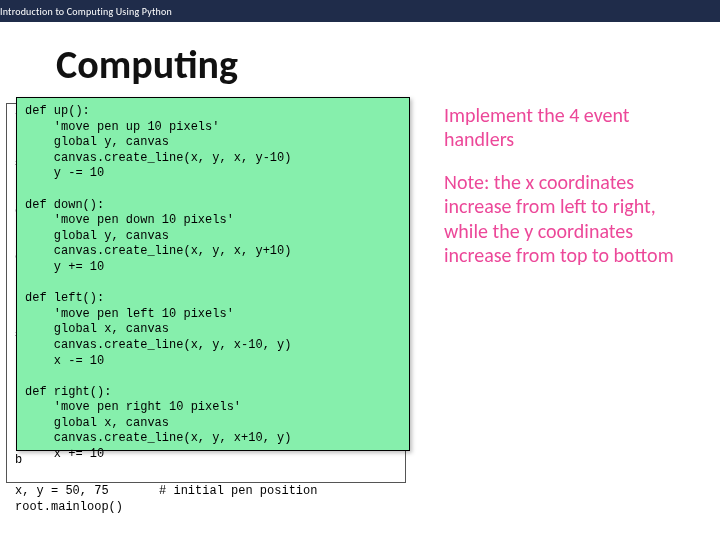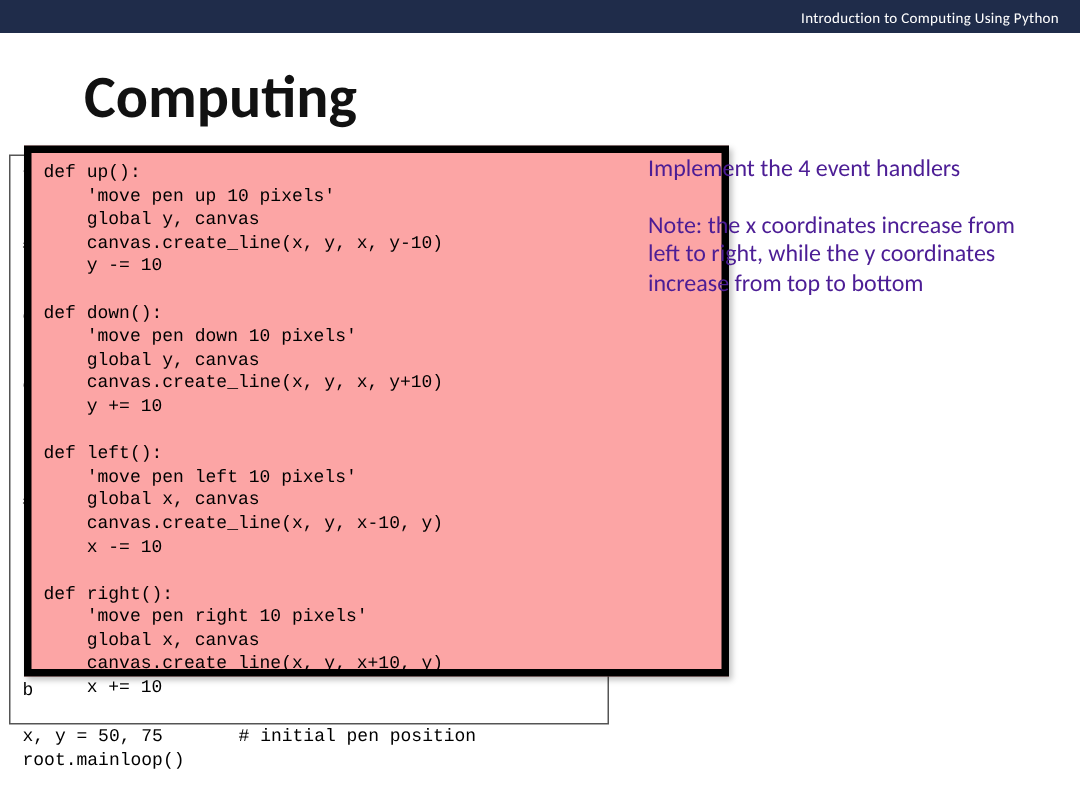--- a/index.html
+++ b/index.html
@@ -1,24 +1,24 @@
 <!DOCTYPE html>
 <html><head>
 <meta charset="utf-8">
 <style>
   * { margin: 0; padding: 0; box-sizing: border-box; }
   html, body { width: 720px; height: 540px; overflow: hidden; font-family: Calibri, Arial, sans-serif; background: #fff; }
   .slide { width: 720px; height: 540px; position: relative; background: #fff; }
-  .header-bar { width: 100%; height: 22px; background: #1f2c4a; display: flex; align-items: center; justify-content: flex-end; padding-right: 14px; }
+  .header-bar { width: 100%; height: 22px; background: #1f2c4a; display: flex; align-items: center; padding-right: 14px; }
   .header-bar span { color: #fff; font-size: 10px; letter-spacing: 0.2px; }
   .title { font-size: 40px; font-weight: 700; color: #111; padding: 18px 0 14px 56px; }
   .content { position: relative; width: 100%; }
   .code-back { position: absolute; left: 6px; top: 0; width: 400px; height: 380px; border: 1px solid #555; background: #fff; font-family: "Courier New", monospace; font-size: 12px; line-height: 1.3; padding: 6px 8px; white-space: pre; color: #000; }
-  .code-front { position: absolute; left: 16px; top: -6px; width: 470px; height: 354px; border: 5px solid #000000; background: #fca5a5; font-family: "Courier New", monospace; font-size: 12px; line-height: 1.3; padding: 6px 8px; white-space: pre; color: #000; box-shadow: 2px 2px 4px rgba(0,0,0,0.25); }
-  .body-text { position: absolute; left: 432px; top: 0; width: 260px; font-size: 16px; color: #4c1d95; line-height: 1.22; }
+  .code-front { position: absolute; left: 16px; top: -6px; width: 394px; height: 354px; border: 1px solid #000000; background: #86efac; font-family: "Courier New", monospace; font-size: 12px; line-height: 1.3; padding: 6px 8px; white-space: pre; color: #000; box-shadow: 2px 2px 4px rgba(0,0,0,0.25); }
+  .body-text { position: absolute; left: 444px; top: 0; width: 260px; font-size: 20px; color: #ec4899; line-height: 1.22; }
   .body-text .p2 { margin-top: 18px; }
 </style>
 </head>
 <body>
 
 <div class="slide">
 
   <div class="header-bar">
     <span>Introduction to Computing Using Python</span>
   </div>

